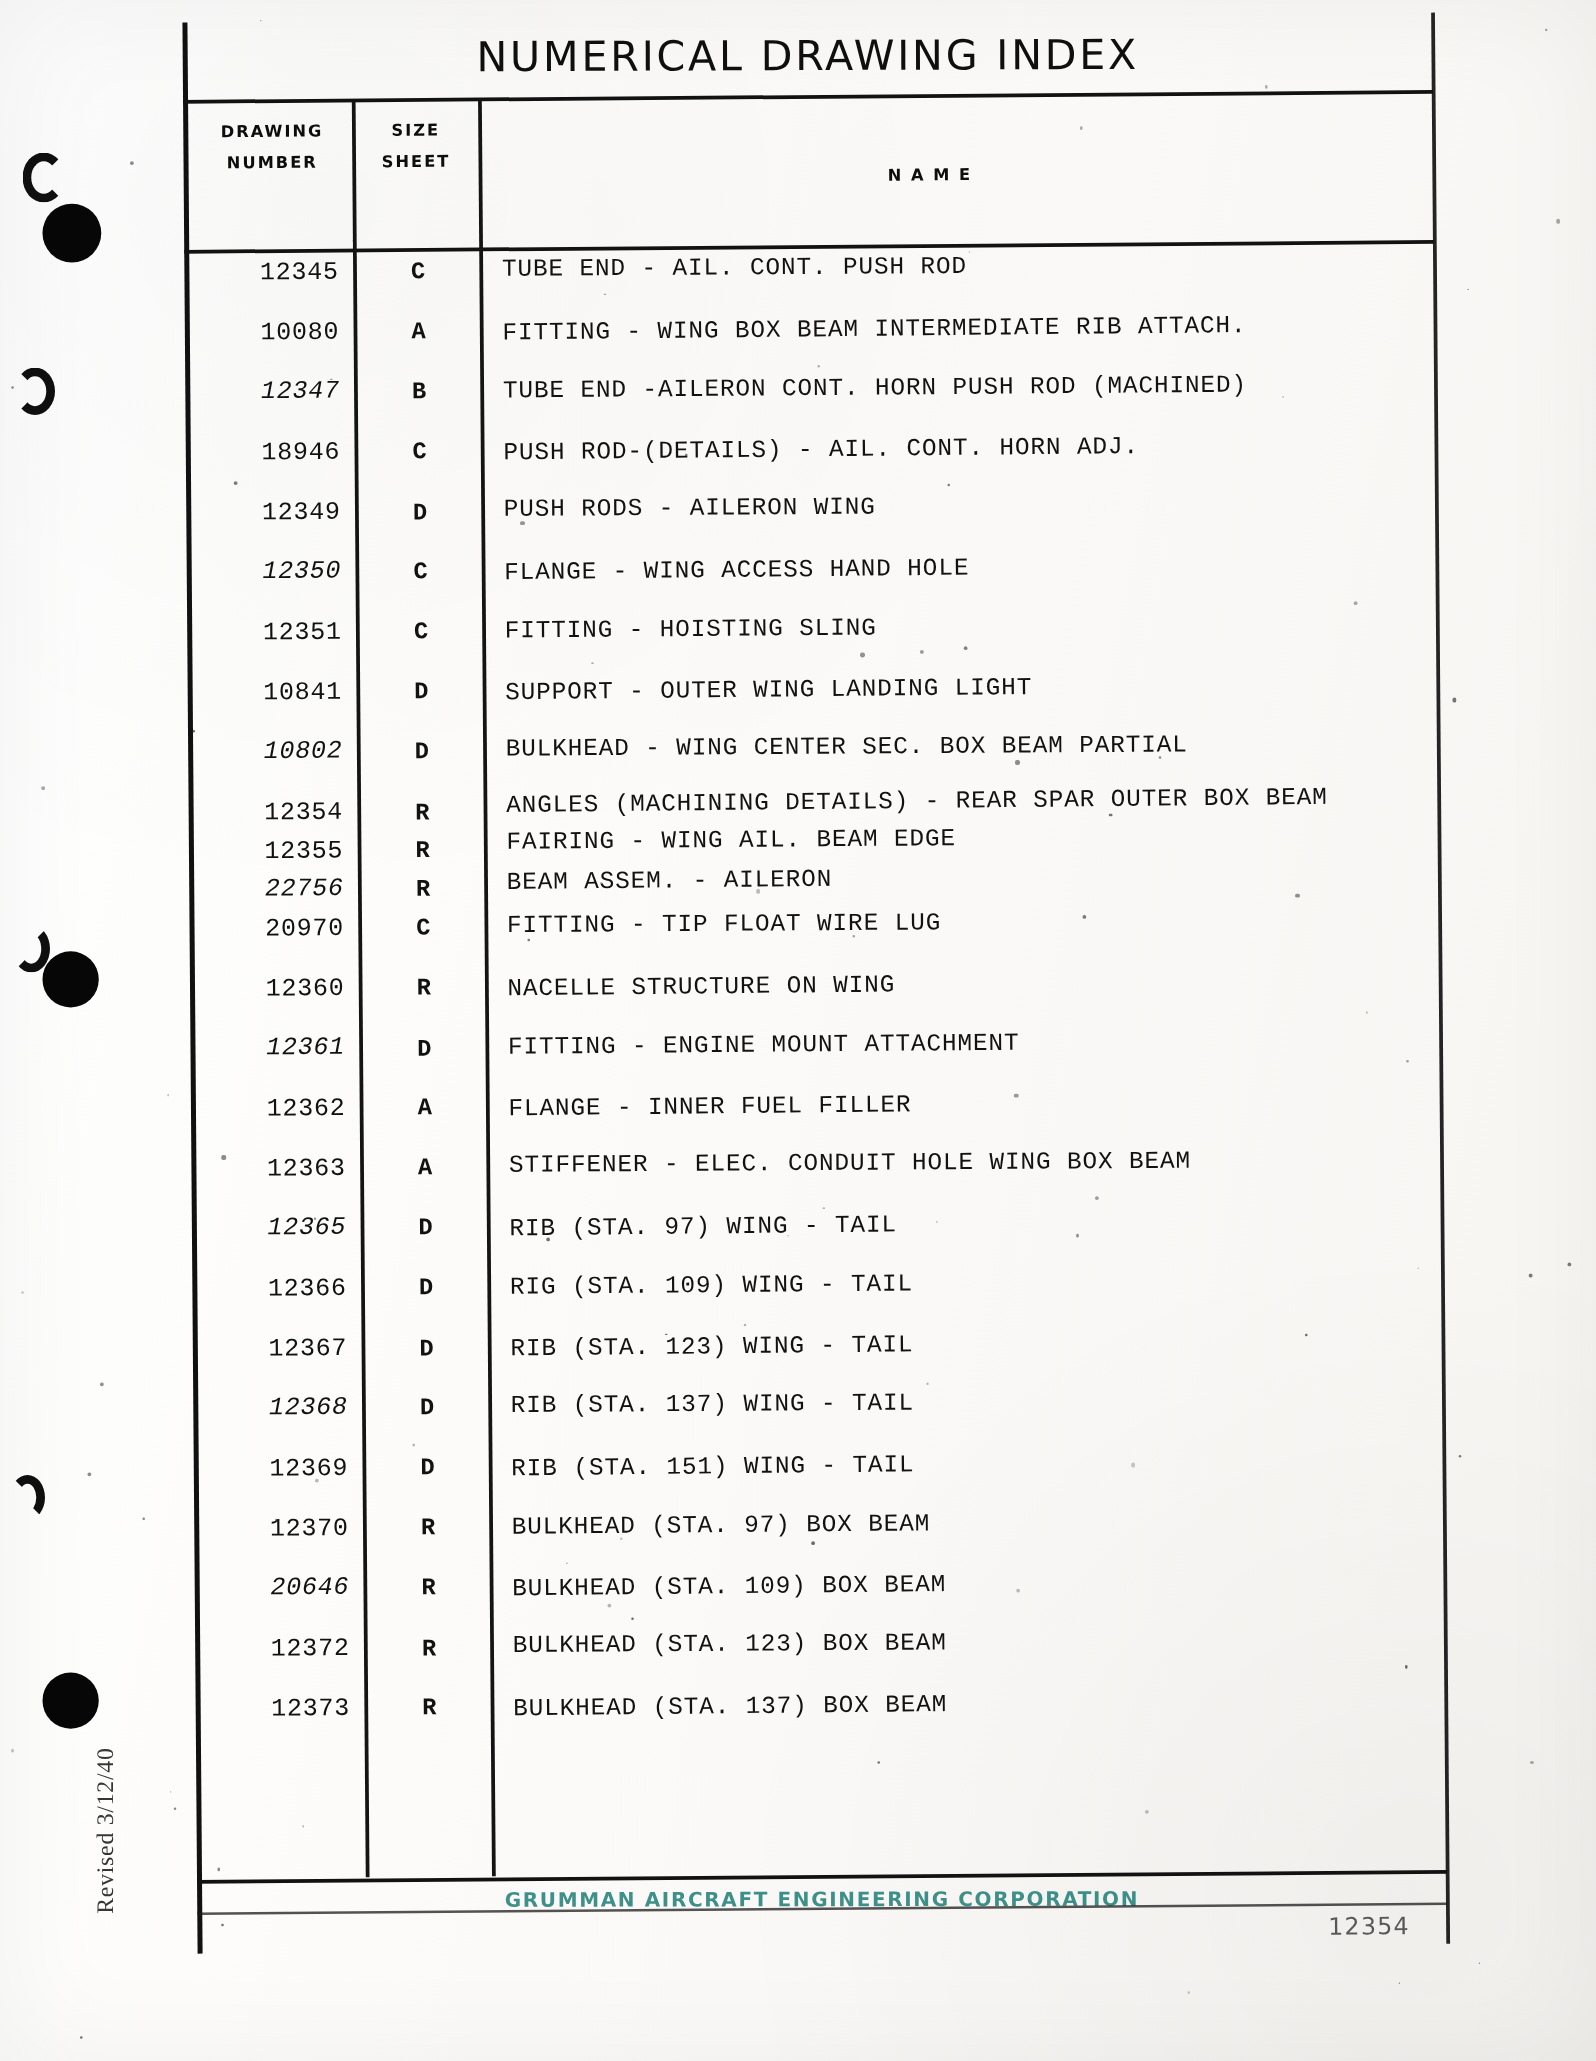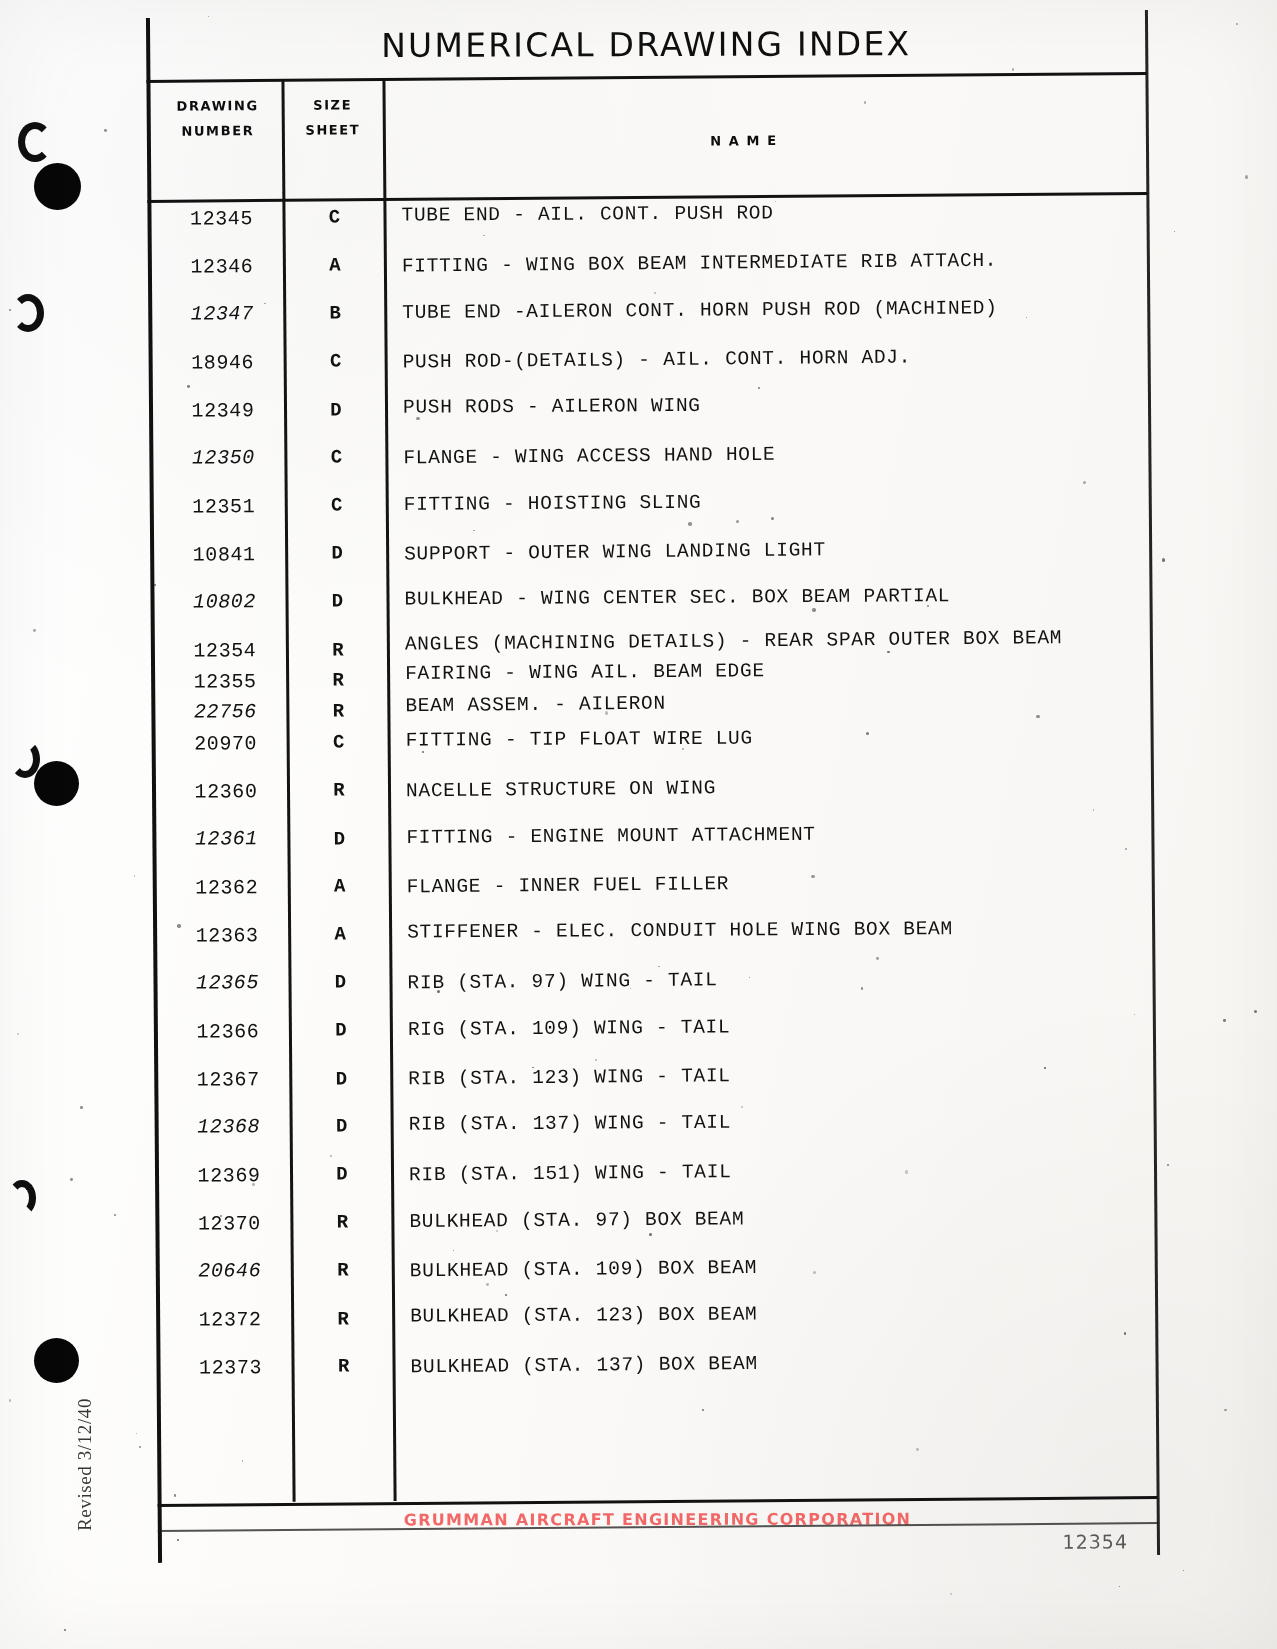--- a/index.html
+++ b/index.html
@@ -153,21 +153,21 @@
   .row.tight { height: 31px; }
 
   .c-num, .c-size, .c-name {
     position: absolute;
     font-family: "Liberation Mono", "DejaVu Sans Mono", monospace;
     font-size: 20px;
     color: #121212;
     white-space: nowrap;
   }
   .c-num {
-    left: 14px;
+    left: 32px;
     width: 120px;
     text-align: center;
     letter-spacing: 0.6px;
   }
   .c-size {
     left: 142px;
     width: 90px;
     text-align: center;
     font-weight: 700;
     font-size: 19px;
@@ -193,21 +193,21 @@
     left: 0;
     top: 1496px;
     width: 100%;
     text-align: center;
   }
   .footer-text {
     font-family: "DejaVu Sans", sans-serif;
     font-size: 16px;
     font-weight: 700;
     letter-spacing: 1.3px;
-    color: #ef4444;
+    color: #0f766e;
     opacity: 0.8;
     transform: rotate(0.35deg);
     display: inline-block;
   }
   .rule-foot2 {
     position: absolute;
     left: 0; top: 1512px;
     width: 100%; height: 2px;
     background: #1a1a1a;
     opacity: 0.75;
@@ -273,21 +273,21 @@
     </div>
     <div class="hdr hdr-name">N A M E</div>
 
     <div class="rows" id="rows">
         <div class="row">
           <div class="c-num">12345</div>
           <div class="c-size">C</div>
           <div class="c-name">TUBE END - AIL. CONT. PUSH ROD</div>
         </div>
         <div class="row">
-          <div class="c-num">12346</div>
+          <div class="c-num">10080</div>
           <div class="c-size">A</div>
           <div class="c-name">FITTING - WING BOX BEAM INTERMEDIATE RIB ATTACH.</div>
         </div>
         <div class="row">
           <div class="c-num">12347</div>
           <div class="c-size">B</div>
           <div class="c-name">TUBE END -AILERON CONT. HORN PUSH ROD (MACHINED)</div>
         </div>
         <div class="row">
           <div class="c-num">18946</div>

